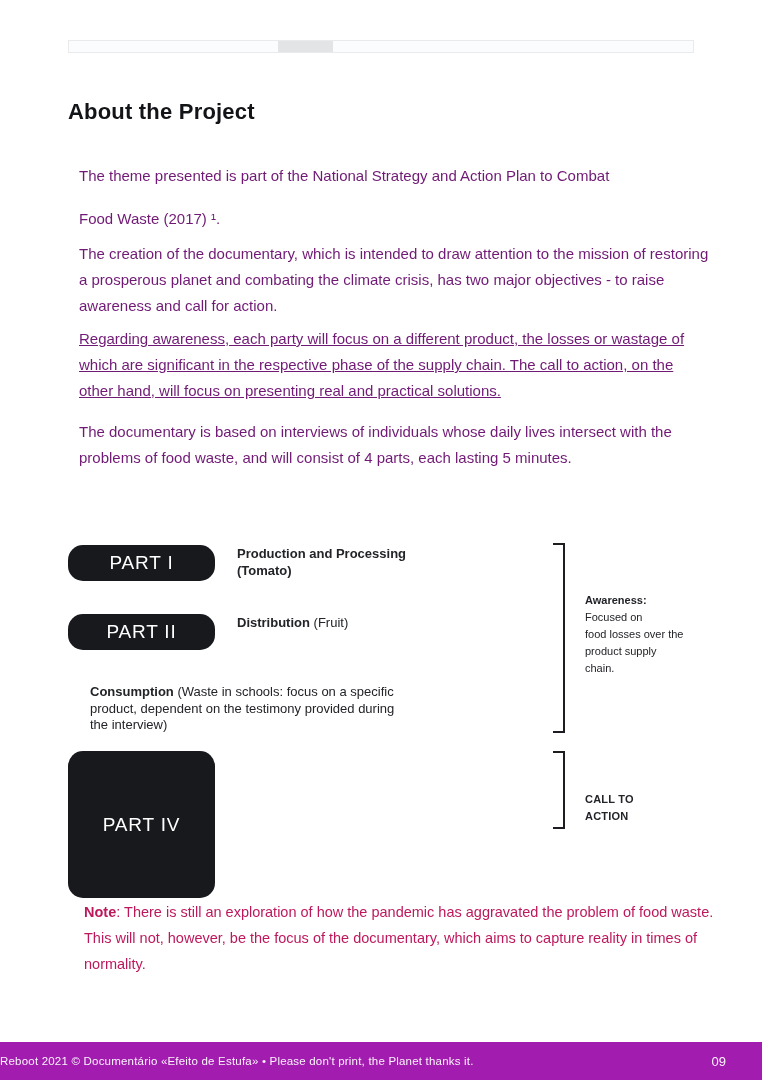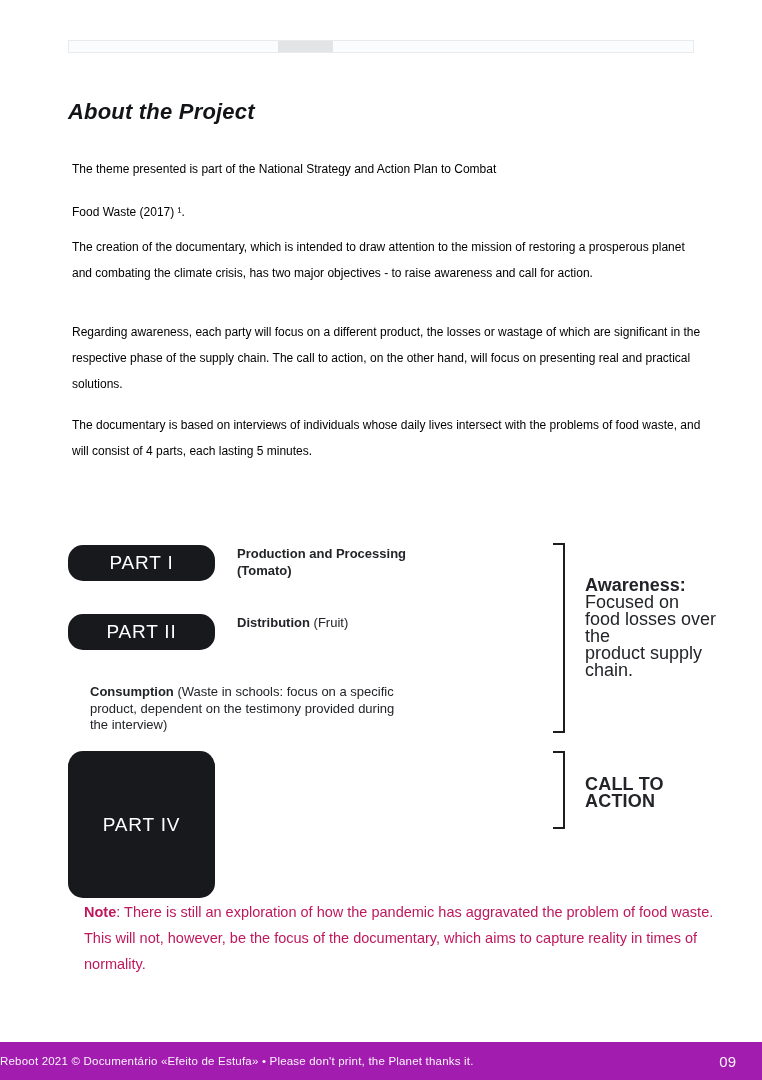--- a/index.html
+++ b/index.html
@@ -23,32 +23,31 @@
   .scrollbar-thumb {
     position: absolute; left: 209px; top: 0;
     width: 55px; height: 100%;
     background: #e2e4e6;
   }
 
   .heading {
     position: absolute; left: 68px; top: 99px;
     font-size: 22px; font-weight: bold; color: #121418;
     letter-spacing: 0.2px;
-    font-style: italic;
   }
 
   .para {
     position: absolute; left: 68px; width: 632px;
-    font-size: 12px; line-height: 26px; color: #000000;
-    margin: 4px;
+    font-size: 15px; line-height: 26px; color: #701a75;
+    margin: 11px;
   }
   .p1a { top: 152px; }
   .p1b { top: 195px; }
   .p2  { top: 230px; }
-  .p3  { top: 315px; }
+  .p3  { top: 315px; text-decoration: underline; }
   .p4  { top: 408px; }
 
   
   .part-row { position: absolute; left: 68px; display: flex; align-items: flex-start; }
   .row1 { top: 545px; }
   .row2 { top: 614px; }
   .row3 { top: 683px; }
   .row4 { top: 751px; flex-direction: column; }
   .pill {
     width: 147px; height: 36px; flex: 0 0 147px;
@@ -71,22 +70,23 @@
     border-top: 2px solid #1b1d21;
     border-right: 2px solid #1b1d21;
     border-bottom: 2px solid #1b1d21;
     box-sizing: border-box;
   }
   .bracket-awareness { top: 543px; height: 190px; }
   .bracket-cta       { top: 751px; height: 78px; }
 
   .annotation {
     position: absolute; left: 585px; width: 140px;
-    font-size: 18px; line-height: 17px; color: #222428;
+    font-size: 11px; line-height: 17px; color: #222428;
     white-space: pre-line;
+    margin-top: 15px;
   }
   .annotation-awareness { top: 577px; }
   .annotation-cta { top: 776px; font-weight: bold; letter-spacing: 0.2px; }
   .annotation .title { font-weight: bold; }
 
   .note {
     position: absolute; left: 68px; top: 883px; width: 632px;
     font-size: 14.5px; line-height: 26px; color: #be185d; margin: 16px;
   }
 
@@ -95,22 +95,22 @@
     position: absolute; left: 0; top: 1042px;
     width: 762px; height: 38px;
     background: #a21caf;
     display: flex; align-items: center; justify-content: flex-start;
   }
   .footer-text {
     font-size: 11.5px; color: rgba(255,255,255,0.95);
     letter-spacing: 0.2px;
   }
   .footer-page {
-    position: absolute; right: 26px; top: 50%; transform: translateY(-50%);
-    font-size: 15px; color: rgba(255,255,255,0.95);
+    position: absolute; right: 36px; top: 50%; transform: translateY(-50%);
+    font-size: 13px; color: rgba(255,255,255,0.95);
   }
 </style>
 </head>
 <body>
 
 <div class="scrollbar">
   <div class="scrollbar-thumb"></div>
 </div>
 
 <div class="heading">About the Project</div>

